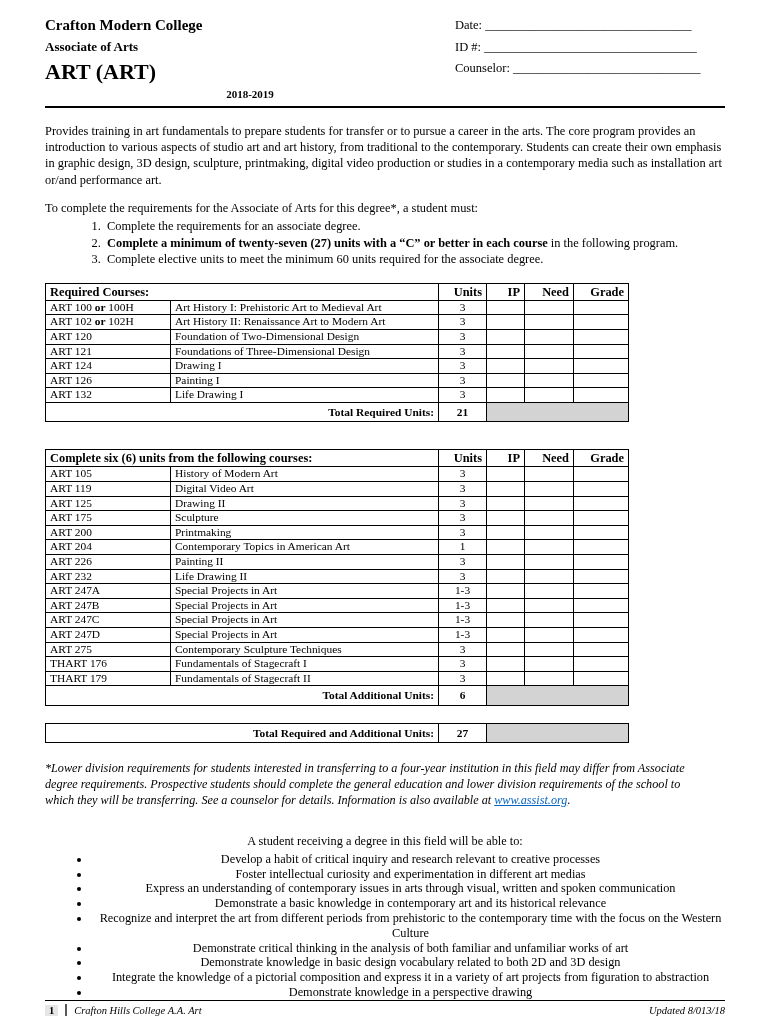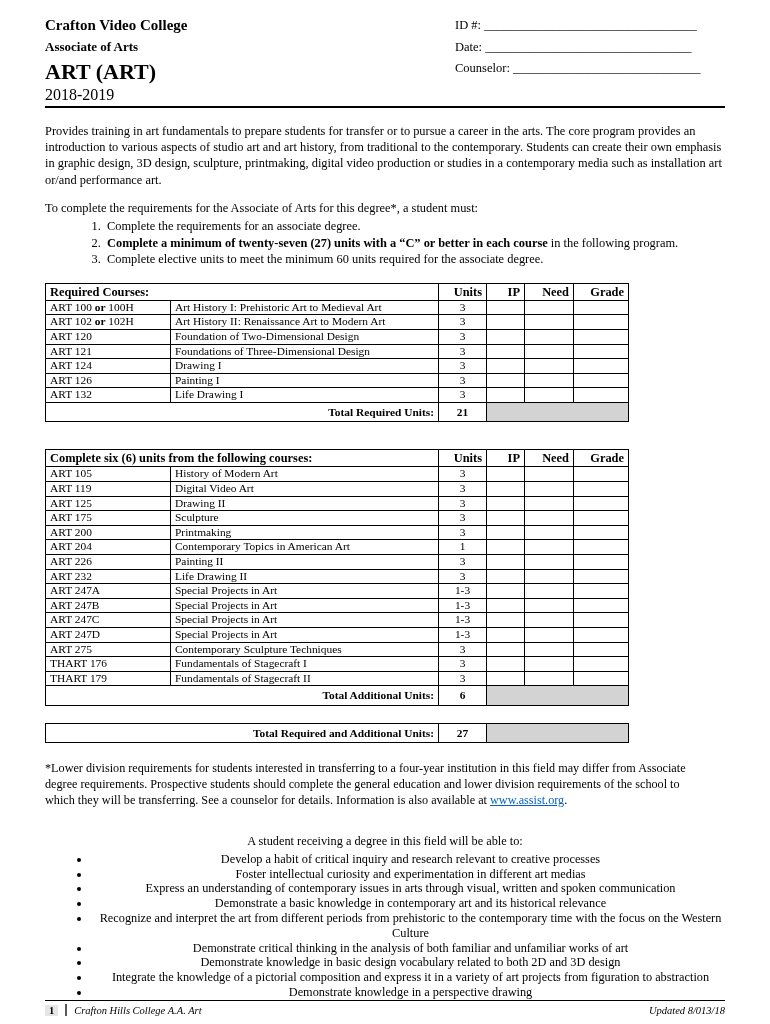--- a/index.html
+++ b/index.html
@@ -11,21 +11,21 @@
     position: relative; overflow: hidden;
   }
   .page { padding: 16px 45px 0 45px; }
 
   
   .hdr { display: flex; }
   .hdr-left { flex: 1; }
   .college { font-size: 15px; font-weight: 700; line-height: 18px; }
   .degree-type { font-size: 13px; font-weight: 700; line-height: 16px; margin-top: 5px; }
   .program { font-size: 22px; font-weight: 700; line-height: 25px; margin-top: 4px; }
-  .year { font-size: 16px; font-weight: 400; line-height: 17px; margin-top: 2px; }
+  .year { font-size: 11px; font-weight: 700; line-height: 17px; margin-top: 2px; text-align: center; }
   .hdr-right { width: 270px; padding-top: 2px; }
   .field { font-size: 12.5px; height: 21.5px; white-space: nowrap; }
   .blank { letter-spacing: 0; }
   hr.rule { border: none; border-top: 2px solid #000; margin: 3px 0 0 0; }
 
   
   .intro { font-size: 12.4px; line-height: 16.2px; margin: 15px 0 0 0; }
   .req { margin-top: 12px; font-size: 12.4px; line-height: 16.5px; }
   .req ol { margin: 2px 0 8px 0; padding-left: 59px; }
   .req li { padding-left: 3px; }
@@ -48,21 +48,21 @@
   .course td.total-label { text-align: right; }
   .course td.total-units { text-align: center; }
   .course td.shaded { background: var(--shaded, #d3d3d3); }
   table.t1 { margin-top: 15px; }
   table.t2 { margin-top: 27px; }
   table.grand { margin-top: 17px; }
   table.grand td { line-height: 25px; }
 
   
   .footnote {
-    font-size: 12.2px; line-height: 16px;
+    font-size: 12.2px; font-style: italic; line-height: 16px;
     margin: 17px 0 0 0; max-width: 648px;
   }
   .footnote a { color: var(--link, #0563c1); text-decoration: underline; cursor: pointer; }
 
   
   .outcomes { margin-top: 26px; font-size: 12.3px; line-height: 15.5px; text-align: center; }
   .outcomes ul { margin: 2px 0 0 0; padding-left: 46px; }
   .outcomes li { padding-left: 5px; line-height: 14.8px; margin: 0; }
 
   
@@ -77,33 +77,33 @@
   .sep { display: inline-block; width: 2px; height: 12px; background: #595959; margin: 0 7px; }
   .f-title, .f-right { font-style: italic; }
 </style>
 </head>
 <body>
 
 <div class="page">
 
   <header class="hdr">
     <div class="hdr-left">
-      <div class="college">Crafton Video College</div>
+      <div class="college">Crafton Modern College</div>
       <div class="degree-type">Associate of Arts</div>
       <div class="program">ART (ART)</div>
       <div class="year">2018-2019</div>
     </div>
     <div class="hdr-right">
       <div class="field">
+        <span>Date:</span>
+        <span class="blank">_________________________________</span>
+      </div>
+      <div class="field">
         <span>ID #:</span>
         <span class="blank">__________________________________</span>
-      </div>
-      <div class="field">
-        <span>Date:</span>
-        <span class="blank">_________________________________</span>
       </div>
       <div class="field">
         <span>Counselor:</span>
         <span class="blank">______________________________</span>
       </div>
     </div>
   </header>
 
   <hr class="rule">
 

